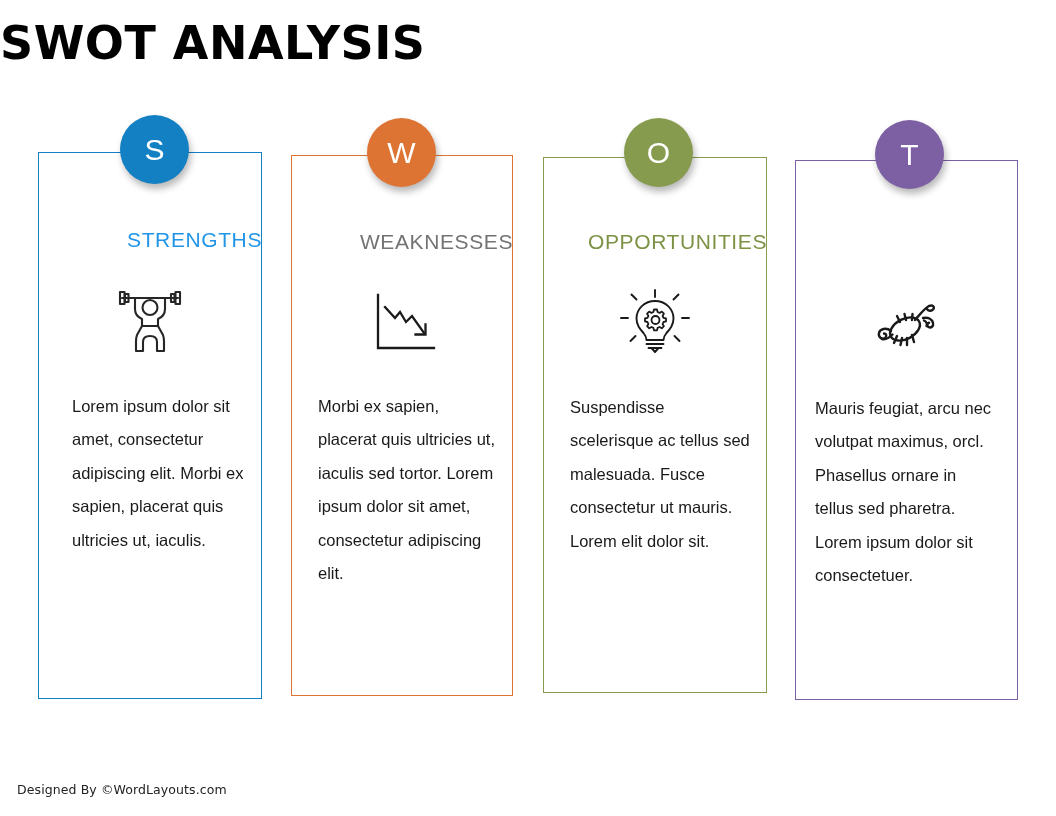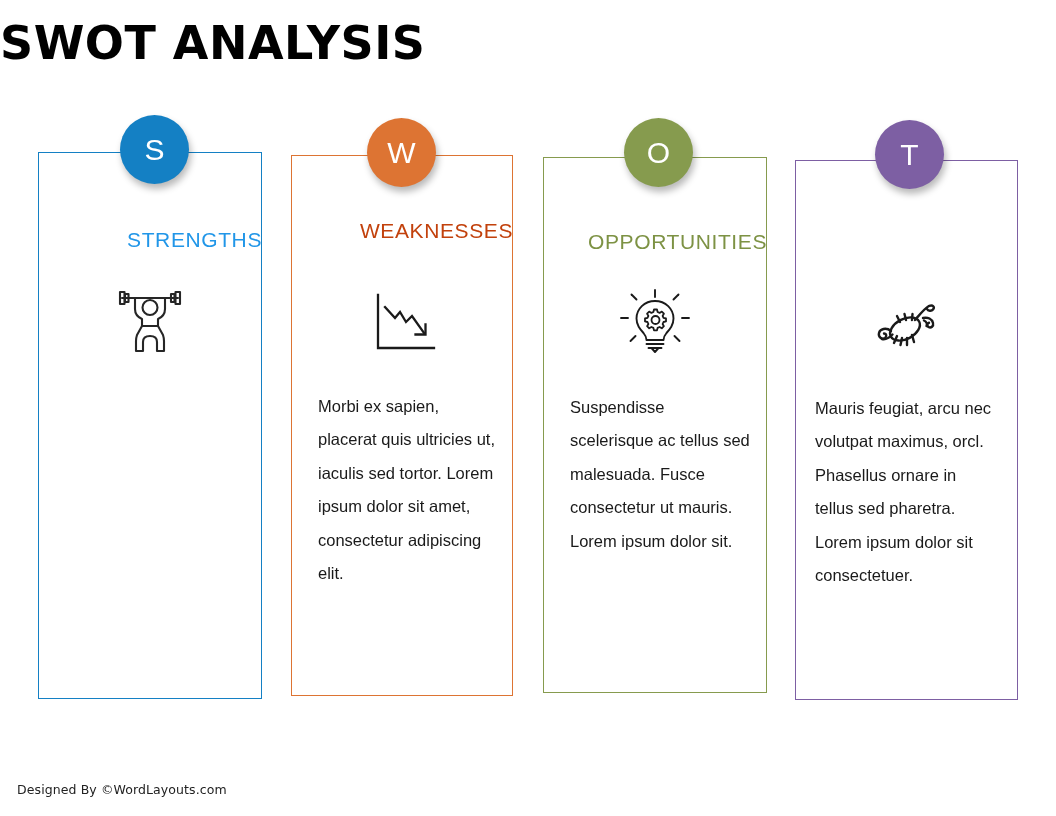--- a/index.html
+++ b/index.html
@@ -135,28 +135,29 @@
           <rect x="59" y="12" width="3.5" height="8"></rect>
 
           <path d="M23 17 L23 27 Q23 34 30 37 L30 44 L46 44 L46 37 Q53 34 53 27 L53 17"></path>
 
           <circle cx="38" cy="25.5" r="7.5"></circle>
 
           <path d="M30 44 L25 53 Q24 56 24 59 L24 69 L31 69 L31 60 Q31 54 38 54 Q45 54 45 60 L45 69 L52 69 L52 59 Q52 56 51 53 L46 44"></path>
         </g>
       </svg>
     </div>
+    <div class="swot-body" style="left:34px; top:238px; width:172px;">Lorem ipsum dolor sit amet, consectetur adipiscing elit. Morbi ex sapien, placerat quis ultricies ut, iaculis.</div>
   </div>
 
   <div class="swot-col" style="left:291px; top:155px; width:222px; height:541px;">
     <div class="swot-box" style="width:222px; height:541px; border-color:#dd7433;"></div>
     <div class="swot-badge" style="left:76px; top:-37px; background:#dd7433;">
       <span>W</span>
     </div>
-    <div class="swot-heading" style="top:64px; color:#c2410c;">WEAKNESSES</div>
+    <div class="swot-heading" style="top:75px; color:#737373;">WEAKNESSES</div>
     <div class="swot-icon" style="top:128px; height:80px;">
       <svg width="76" height="76" viewBox="0 0 76 76" aria-hidden="true">
         <g fill="none" stroke="#1a1a1a" stroke-width="2.3" stroke-linejoin="miter" stroke-linecap="square">
 
           <path d="M14 10 L14 63 L70 63"></path>
 
           <path d="M21 22 L31 33 L36 27 L42 37 L48 31 L60 48"></path>
 
           <path d="M51.5 49.5 L61.5 49.5 L61.5 39.5"></path>
         </g>
@@ -189,21 +190,21 @@
           <line x1="38" y1="5" x2="38" y2="12"></line>
           <line x1="11" y1="33" x2="4" y2="33"></line>
           <line x1="65" y1="33" x2="72" y2="33"></line>
           <line x1="19.5" y1="14.5" x2="14.5" y2="9.5"></line>
           <line x1="56.5" y1="14.5" x2="61.5" y2="9.5"></line>
           <line x1="18.5" y1="51" x2="13.5" y2="56"></line>
           <line x1="57.5" y1="51" x2="62.5" y2="56"></line>
         </g>
       </svg>
     </div>
-    <div class="swot-body" style="left:27px; top:234px; width:182px;">Suspendisse scelerisque ac tellus sed malesuada. Fusce consectetur ut mauris. Lorem ipsum dolor sit.</div>
+    <div class="swot-body" style="left:27px; top:234px; width:182px;">Suspendisse scelerisque ac tellus sed malesuada. Fusce consectetur ut mauris. Lorem elit dolor sit.</div>
   </div>
 
   <div class="swot-col" style="left:795px; top:160px; width:223px; height:540px;">
     <div class="swot-box" style="width:223px; height:540px; border-color:#7d5fa3;"></div>
     <div class="swot-badge" style="left:80px; top:-40px; background:#7d5fa3;">
       <span>T</span>
     </div>
     <div class="swot-icon" style="top:124px; height:80px;">
       <svg width="80" height="76" viewBox="0 0 80 76" aria-hidden="true">
         <g fill="none" stroke="#1a1a1a" stroke-width="2.4" stroke-linejoin="round" stroke-linecap="round">

